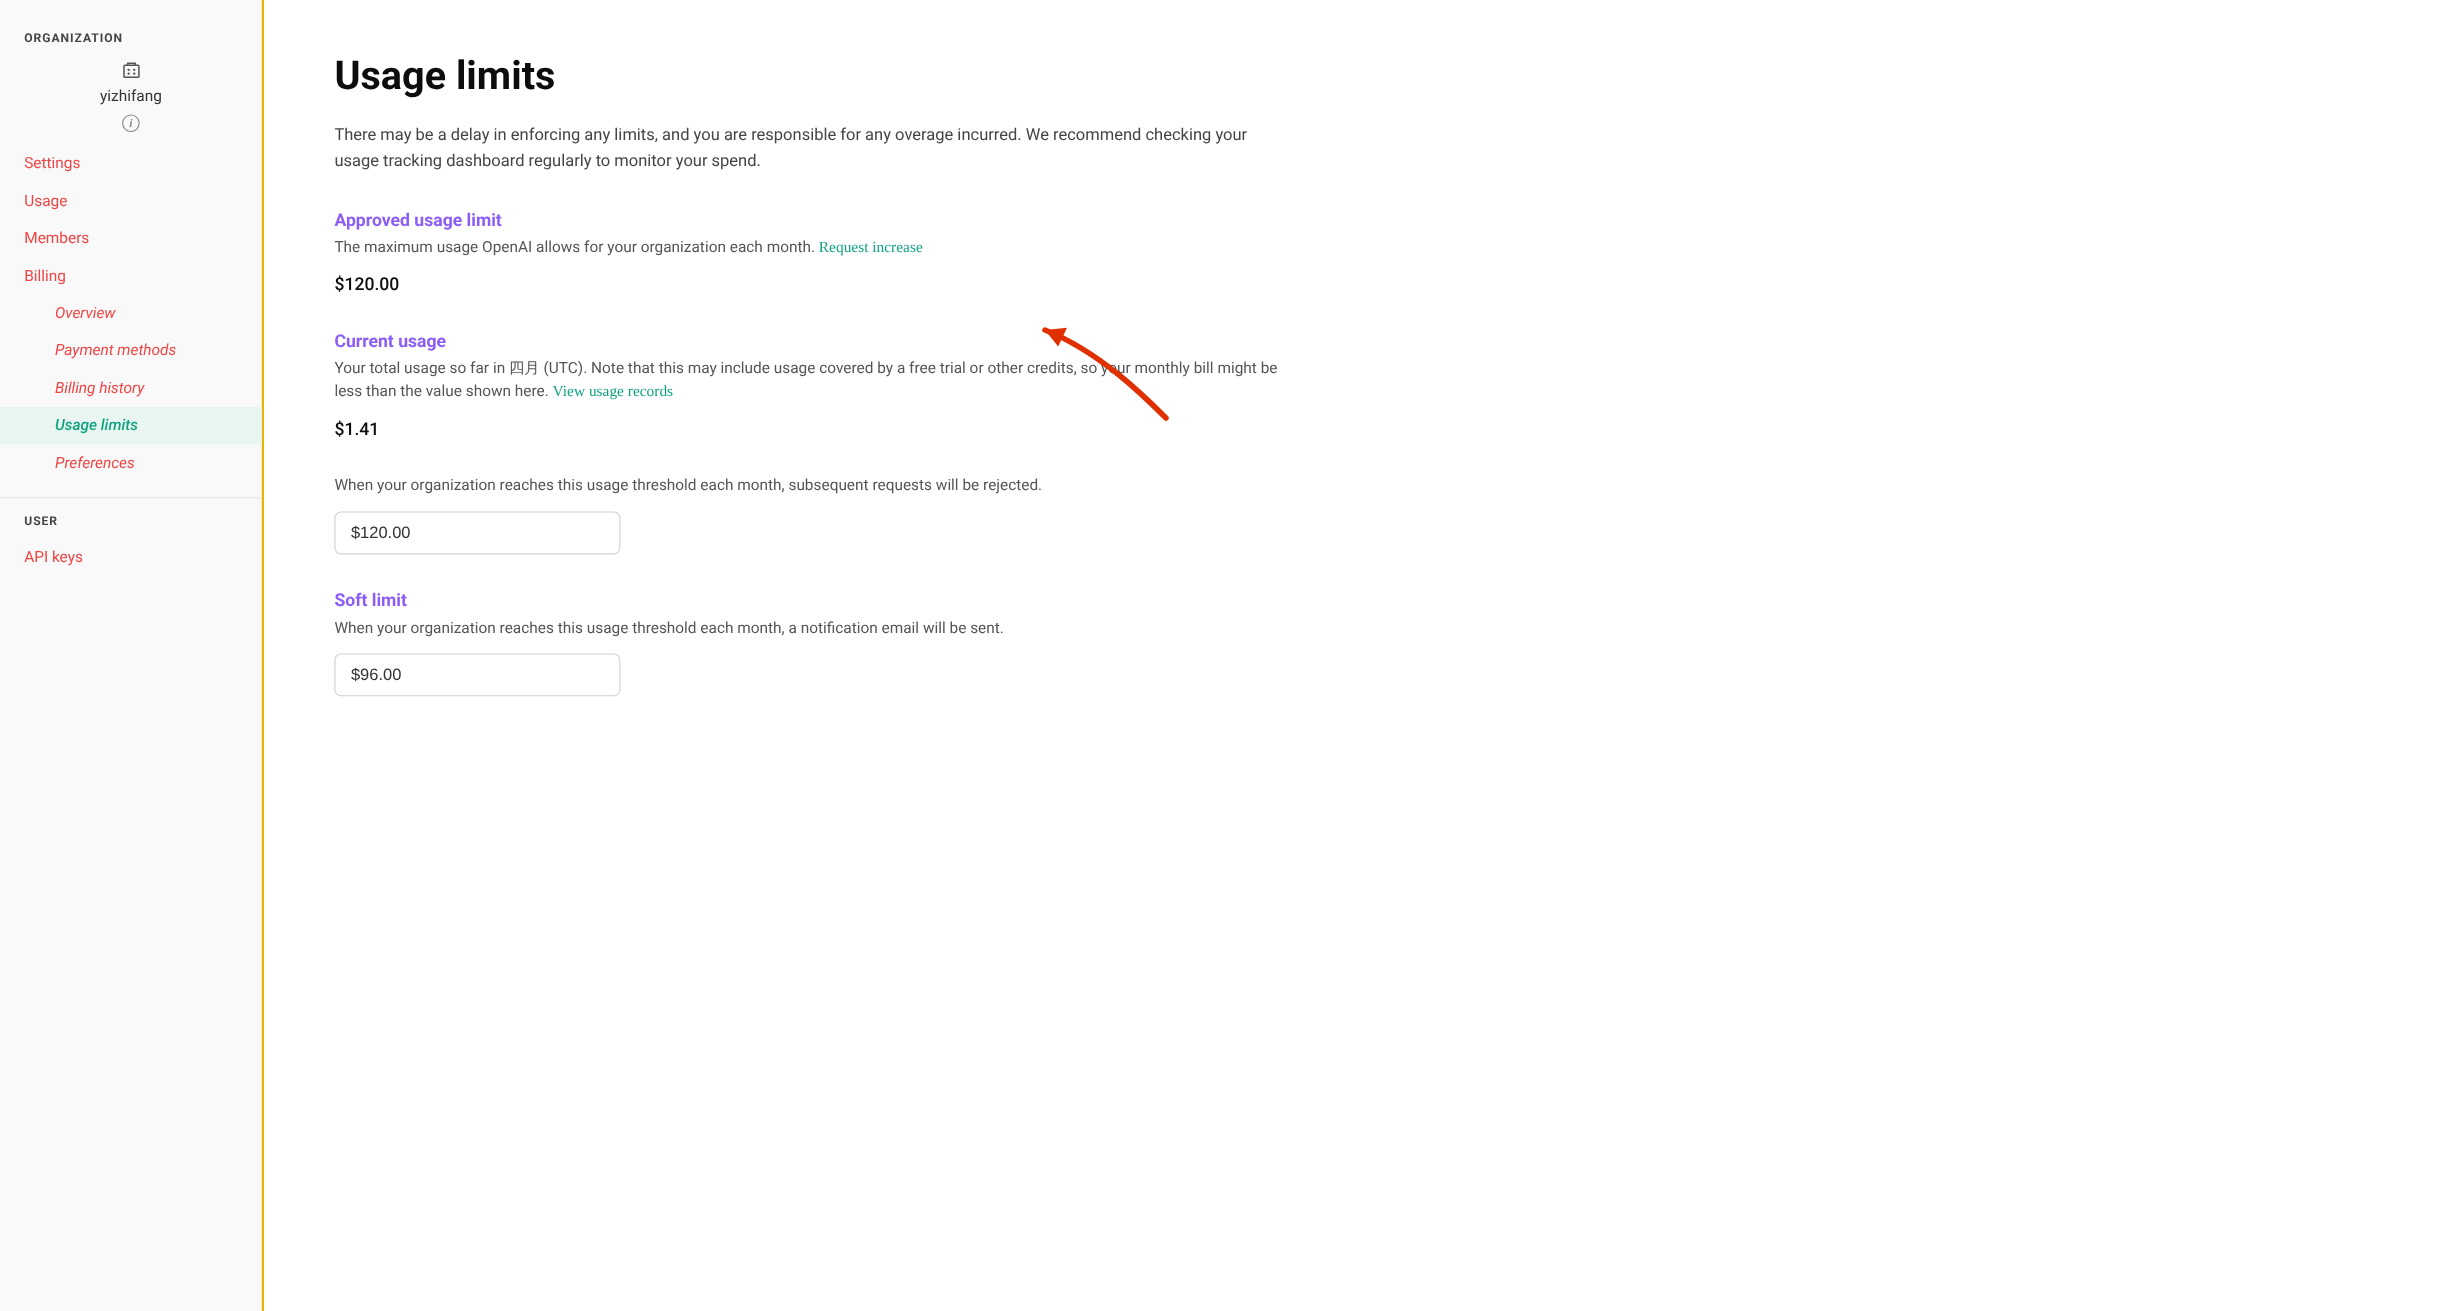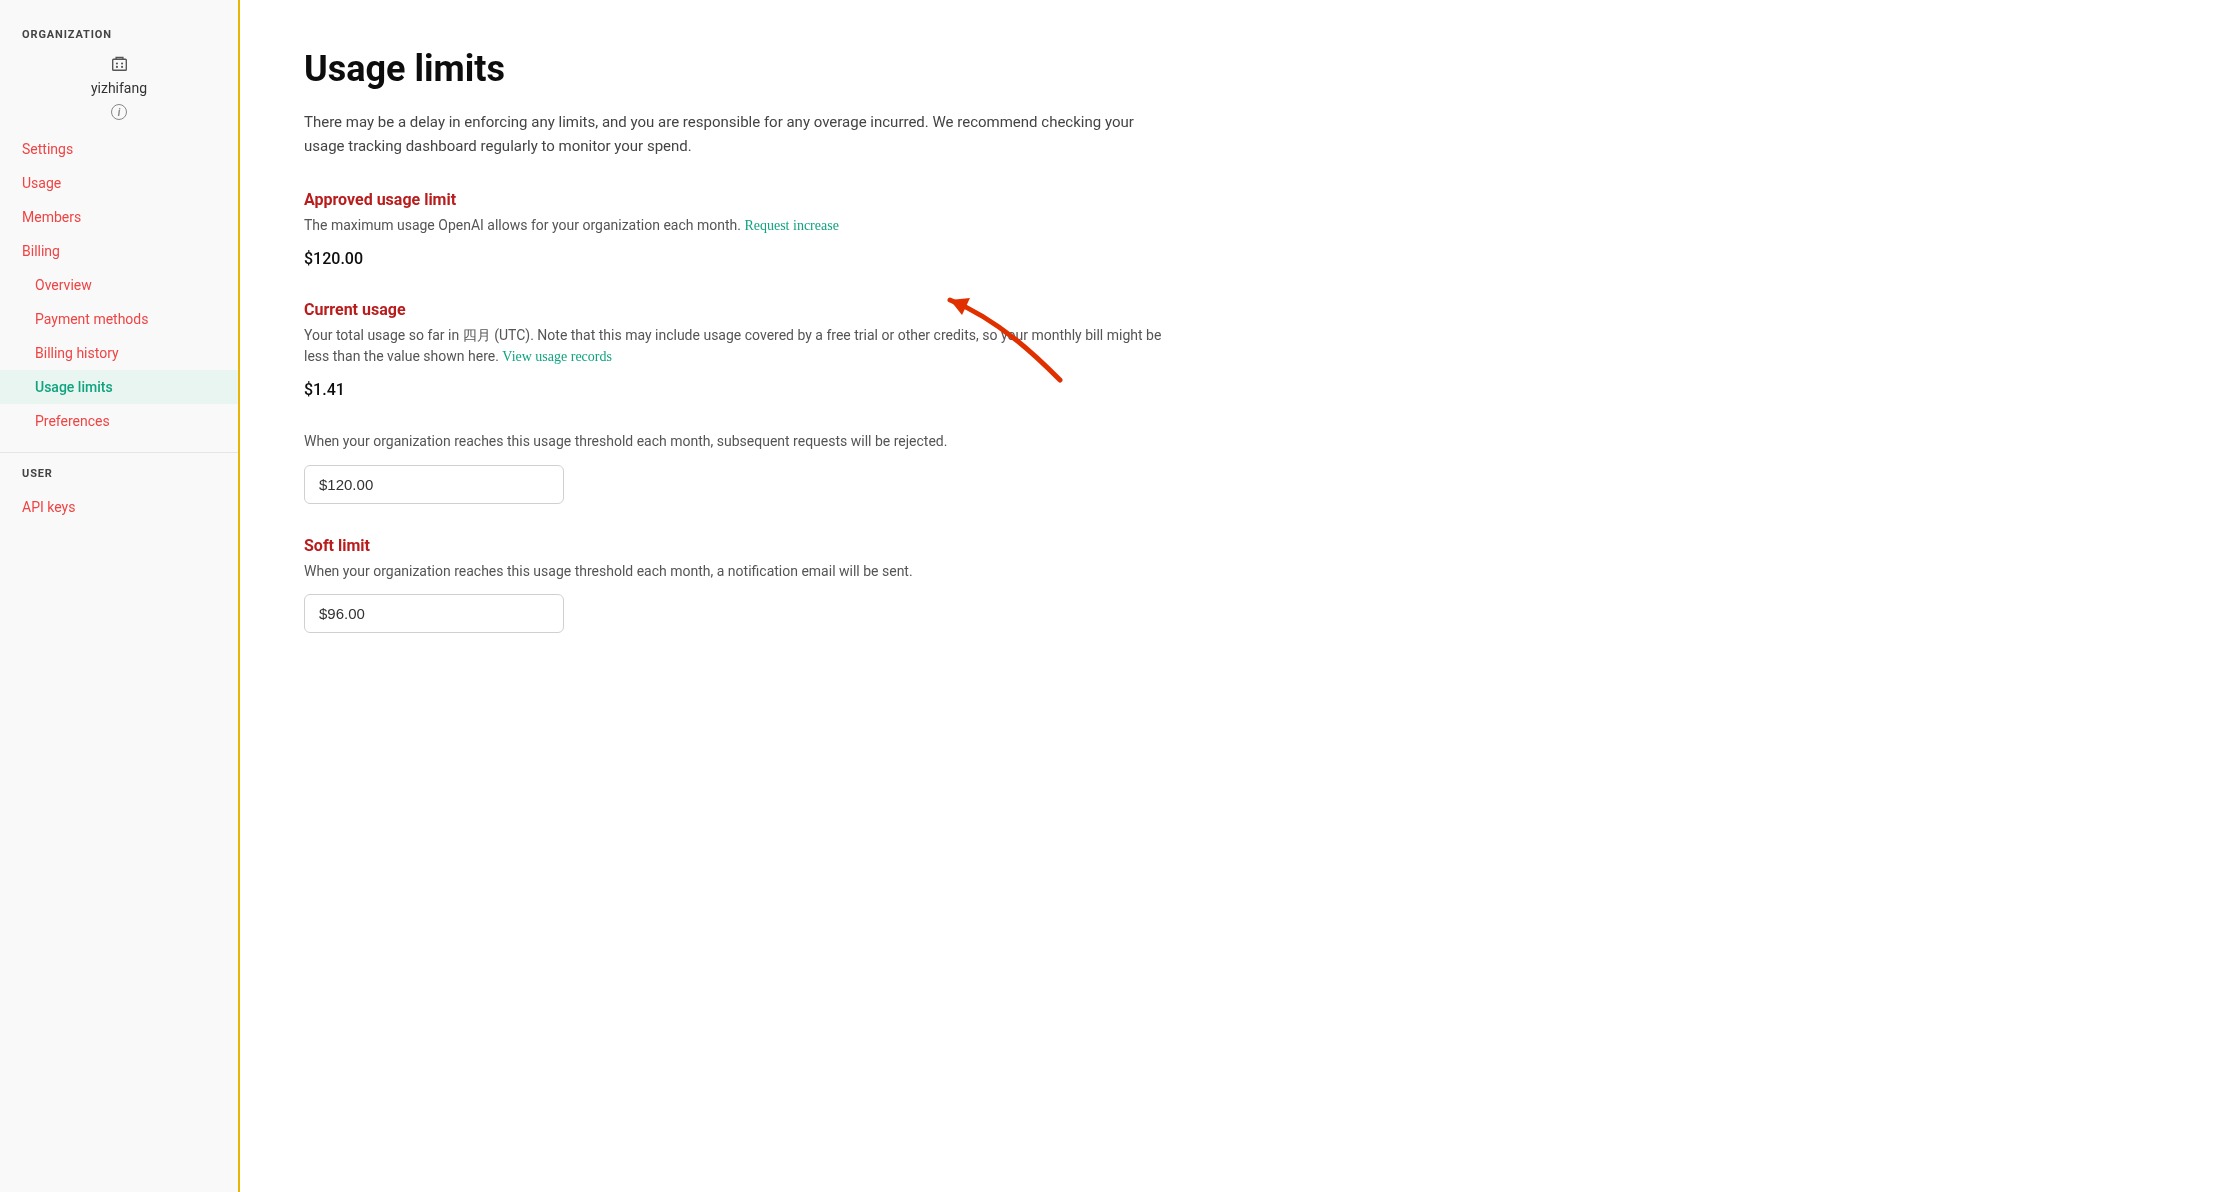--- a/index.html
+++ b/index.html
@@ -81,22 +81,23 @@
       border-radius: 0;
     }
 
     .sidebar-nav-item.active {
       color: #10a37f;
       background: #e8f5f0;
       font-weight: 500;
     }
 
     .sidebar-sub-item {
-      padding-left: 35px;
-      font-size: 14px;
+      padding-left: 50px;
+      font-size: 14px;
+      font-style: italic;
     }
 
     .sidebar-divider {
       height: 1px;
       background: #e5e5e5;
       margin: 14px 0;
     }
 
     
     .main-content {
@@ -131,21 +132,21 @@
     }
 
     .section {
       margin-top: 32px;
       max-width: 860px;
     }
 
     .section-title {
       font-size: 16px;
       font-weight: 700;
-      color: #b91c1c;
+      color: #8b5cf6;
       margin-bottom: 6px;
     }
 
     .section-desc {
       font-size: 14px;
       color: #555;
       line-height: 1.55;
       margin-bottom: 12px;
     }
 

